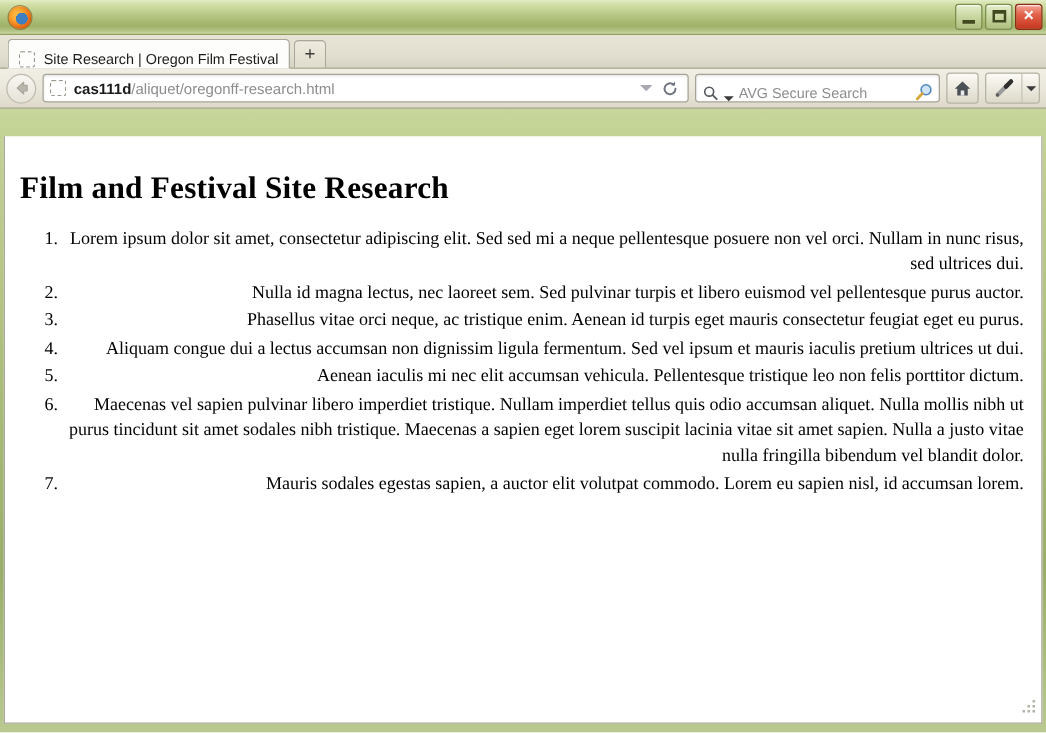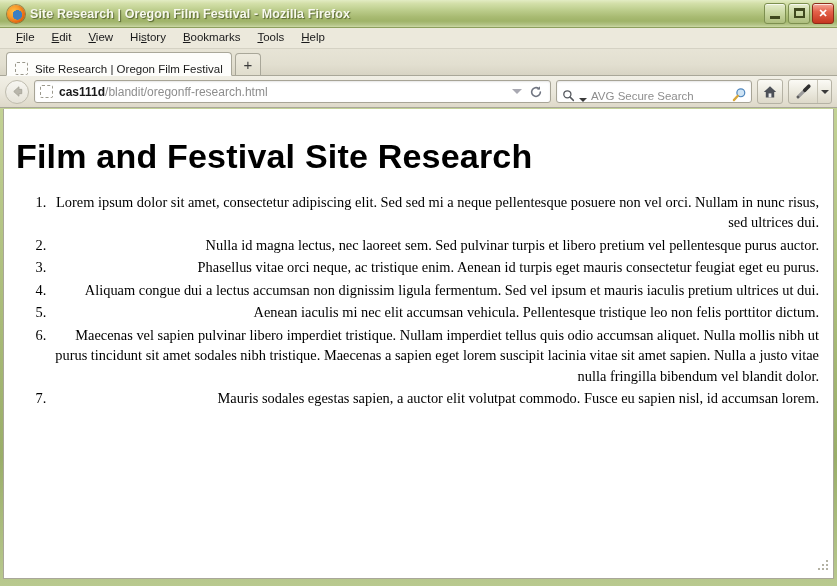--- a/index.html
+++ b/index.html
@@ -266,22 +266,22 @@
     border: 1px solid #a9a799;
     border-top: none;
     overflow: hidden;
   }
   .page {
     padding: 12px 14px 0 12px;
     font-family: "Liberation Serif", serif;
     color: #000000;
   }
   h1.page-title {
-    font-family: Liberation Sans, sans-serif;
-    font-size: 34px;
+    font-family: Liberation Serif, serif;
+    font-size: 25px;
     font-weight: bold;
     margin: 16px 0 0 0;
     letter-spacing: .2px;
   }
   p.byline {
     font-size: 15px;
     margin: 26px 0 0 0;
   }
   ol.research-list {
     margin: 16px 0 0 0;
@@ -307,63 +307,53 @@
     background: #b4b2a4;
   }
 </style>
 </head>
 <body>
 
 <div class="window">
 
   <div class="titlebar">
     <div class="ff-logo"></div>
-    <div class="title-text">Site Research | Oregon Film Festival - Mozilla Firefox</div>
     <div class="win-buttons">
       <div class="win-btn">
         <span class="min-bar"></span>
       </div>
       <div class="win-btn">
         <span class="max-box"></span>
       </div>
       <div class="win-btn close">
         <span class="glyph">✕</span>
       </div>
     </div>
   </div>
 
-  <div class="menubar">
-    <div class="menu-item"><u>F</u><span>ile</span></div>
-    <div class="menu-item"><u>E</u>dit</div>
-    <div class="menu-item"><u>V</u>iew</div>
-    <div class="menu-item">Hi<u>s</u>tory</div>
-    <div class="menu-item"><u>B</u>ookmarks</div>
-    <div class="menu-item"><u>T</u>ools</div>
-    <div class="menu-item"><u>H</u>elp</div>
-  </div>
 
   <div class="tabstrip">
     <div class="tab">
       <span class="favicon-placeholder"></span>
       <span class="tab-label">Site Research | Oregon Film Festival</span>
     </div>
     <div class="newtab">+</div>
   </div>
 
   <div class="navbar">
 
     <div class="back-btn">
       <svg width="15" height="15" viewBox="0 0 16 16">
         <path d="M9.5 3 L4 8 L9.5 13 L9.5 10.3 L12.5 10.3 L12.5 5.7 L9.5 5.7 Z" fill="#b9b6ab" stroke="#a8a59a" stroke-width="1" stroke-linejoin="round"></path>
       </svg>
     </div>
 
     <div class="urlbar">
       <span class="favicon-placeholder"></span>
-      <span class="url-text"><span class="url-host">cas111d</span><span>/blandit/oregonff-research.html</span></span>
+      <span class="url-text"><span class="url-host">cas111d</span><span>/aliquet/oregonff-research.html</span></span>
       <span class="url-right">
         <span class="caret-down"></span>
         <svg width="14" height="14" viewBox="0 0 16 16">
           <path d="M13 8 A5 5 0 1 1 11.2 4.2" fill="none" stroke="#6f7480" stroke-width="1.8" stroke-linecap="round"></path>
           <path d="M12.6 1.4 L12.6 5.0 L9.0 5.0 Z" fill="#6f7480"></path>
         </svg>
       </span>
     </div>
 
     <div class="searchbox">
@@ -399,26 +389,26 @@
       </span>
     </div>
 
   </div>
 
   <div class="content-wrap">
     <div class="page">
       <h1 class="page-title">Film and Festival Site Research</h1>
       <ol class="research-list">
         <li>Lorem ipsum dolor sit amet, consectetur adipiscing elit. Sed sed mi a neque pellentesque posuere non vel orci. Nullam in nunc risus, sed ultrices dui.</li>
-        <li>Nulla id magna lectus, nec laoreet sem. Sed pulvinar turpis et libero pretium vel pellentesque purus auctor.</li>
+        <li>Nulla id magna lectus, nec laoreet sem. Sed pulvinar turpis et libero euismod vel pellentesque purus auctor.</li>
         <li>Phasellus vitae orci neque, ac tristique enim. Aenean id turpis eget mauris consectetur feugiat eget eu purus.</li>
         <li>Aliquam congue dui a lectus accumsan non dignissim ligula fermentum. Sed vel ipsum et mauris iaculis pretium ultrices ut dui.</li>
         <li>Aenean iaculis mi nec elit accumsan vehicula. Pellentesque tristique leo non felis porttitor dictum.</li>
         <li>Maecenas vel sapien pulvinar libero imperdiet tristique. Nullam imperdiet tellus quis odio accumsan aliquet. Nulla mollis nibh ut purus tincidunt sit amet sodales nibh tristique. Maecenas a sapien eget lorem suscipit lacinia vitae sit amet sapien. Nulla a justo vitae nulla fringilla bibendum vel blandit dolor.</li>
-        <li>Mauris sodales egestas sapien, a auctor elit volutpat commodo. Fusce eu sapien nisl, id accumsan lorem.</li>
+        <li>Mauris sodales egestas sapien, a auctor elit volutpat commodo. Lorem eu sapien nisl, id accumsan lorem.</li>
       </ol>
     </div>
     <div class="grip">
       <i style="right:0px;  bottom:0px;"></i>
       <i style="right:4px;  bottom:0px;"></i>
       <i style="right:8px;  bottom:0px;"></i>
       <i style="right:0px;  bottom:4px;"></i>
       <i style="right:4px;  bottom:4px;"></i>
       <i style="right:0px;  bottom:8px;"></i>
     </div>

